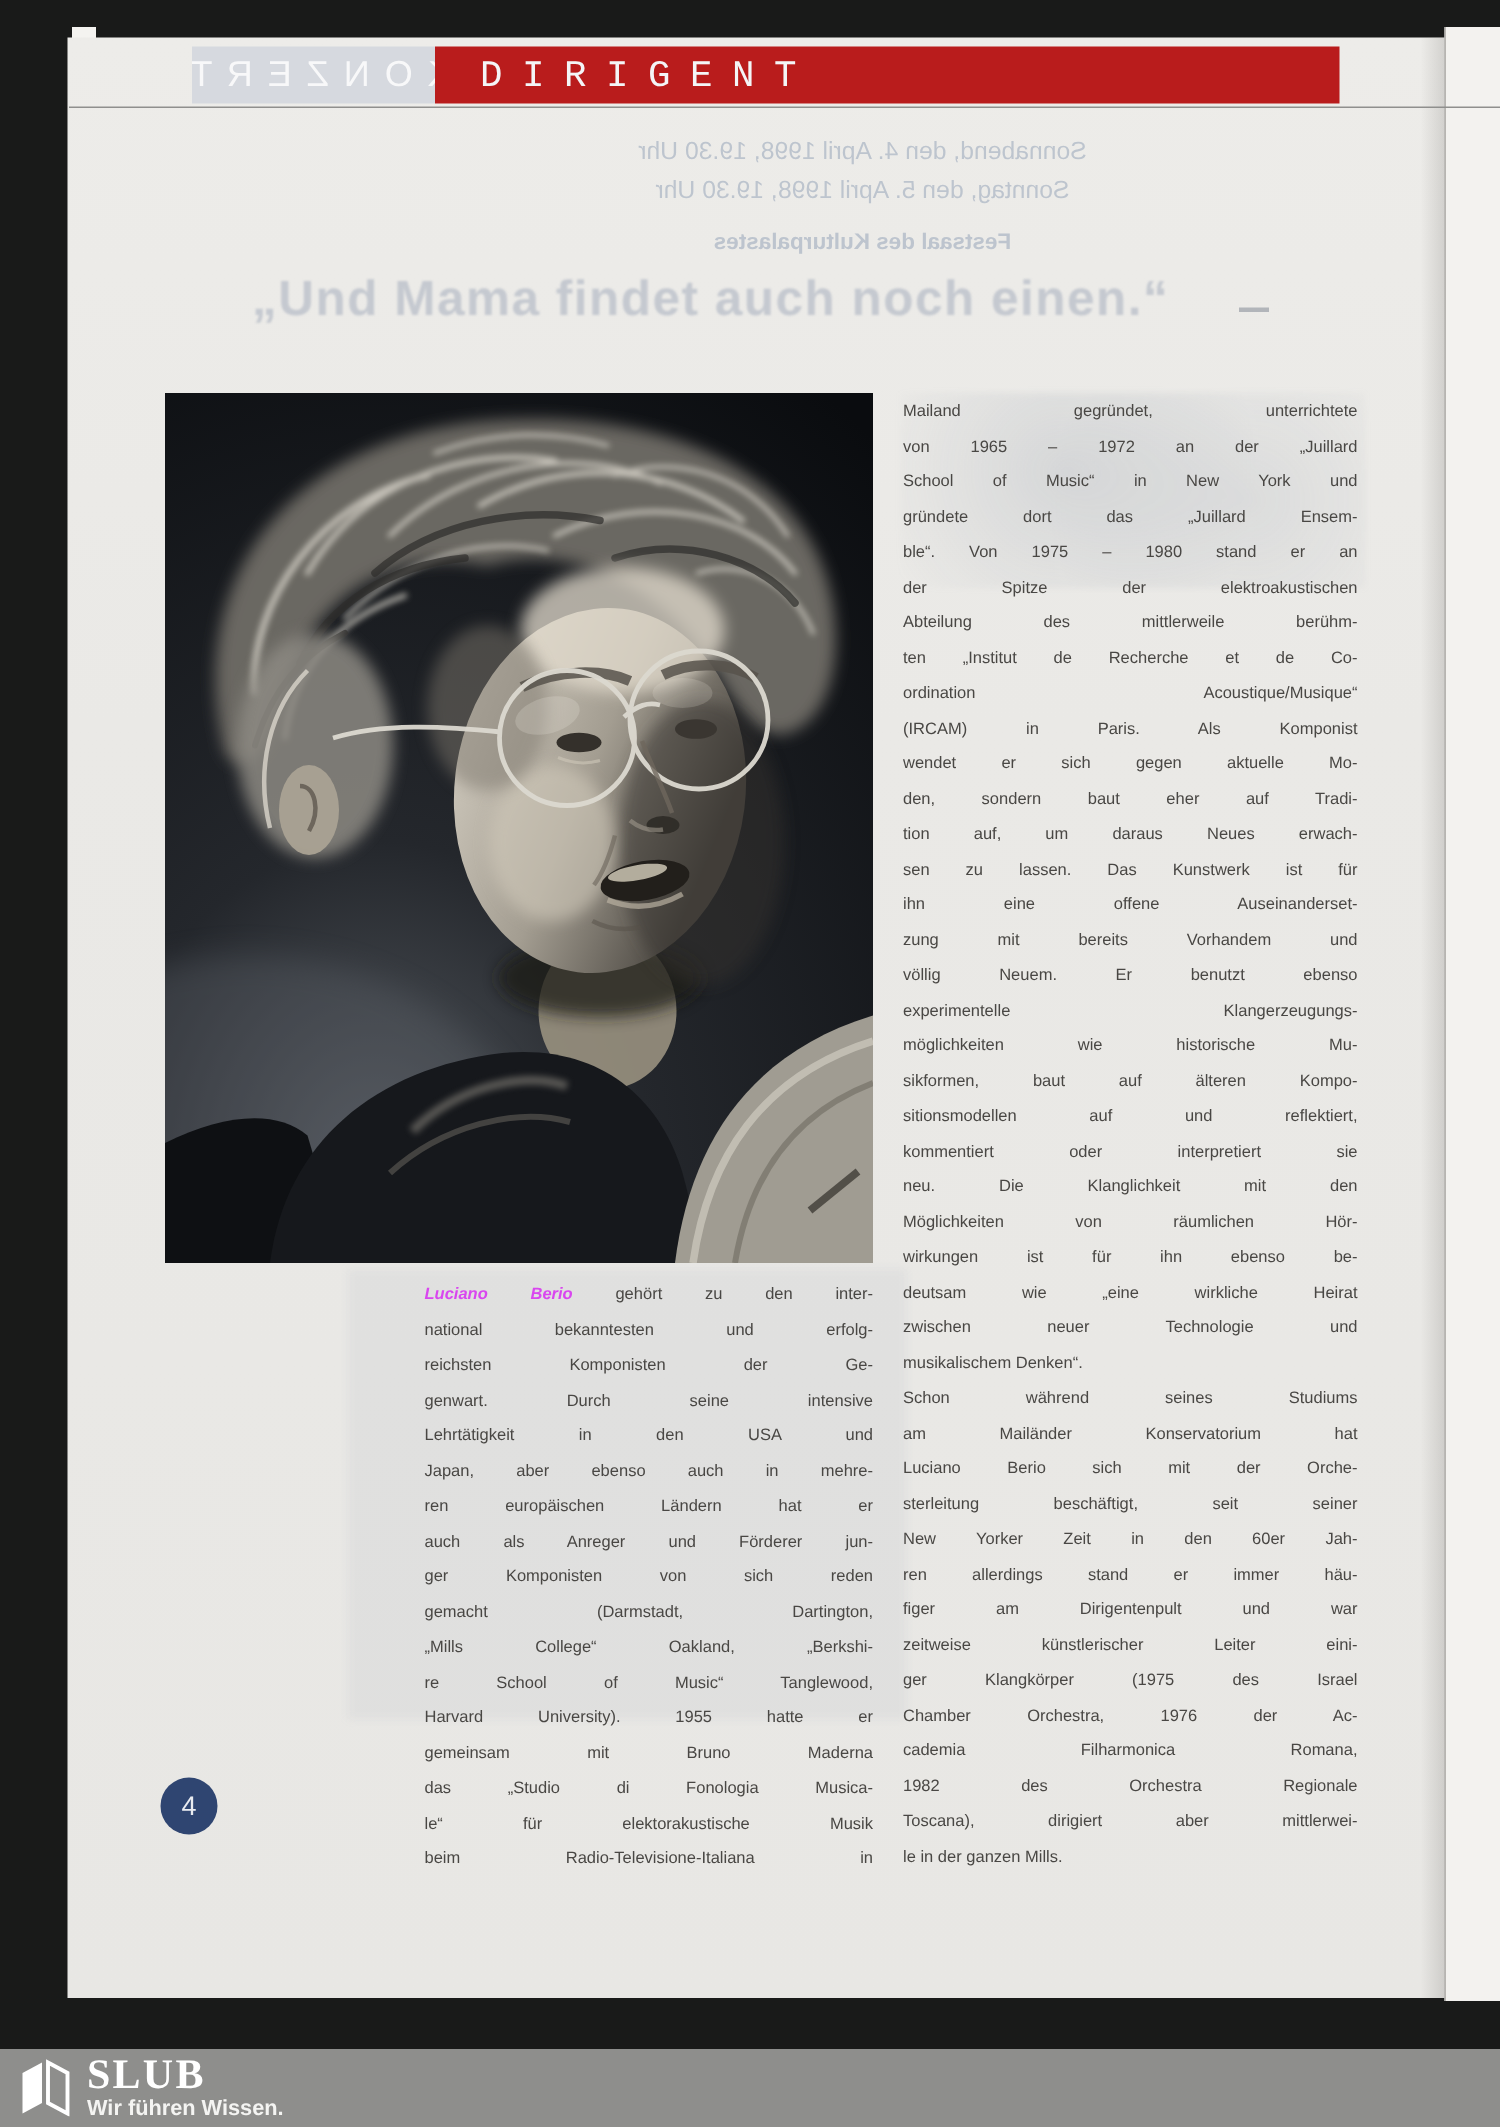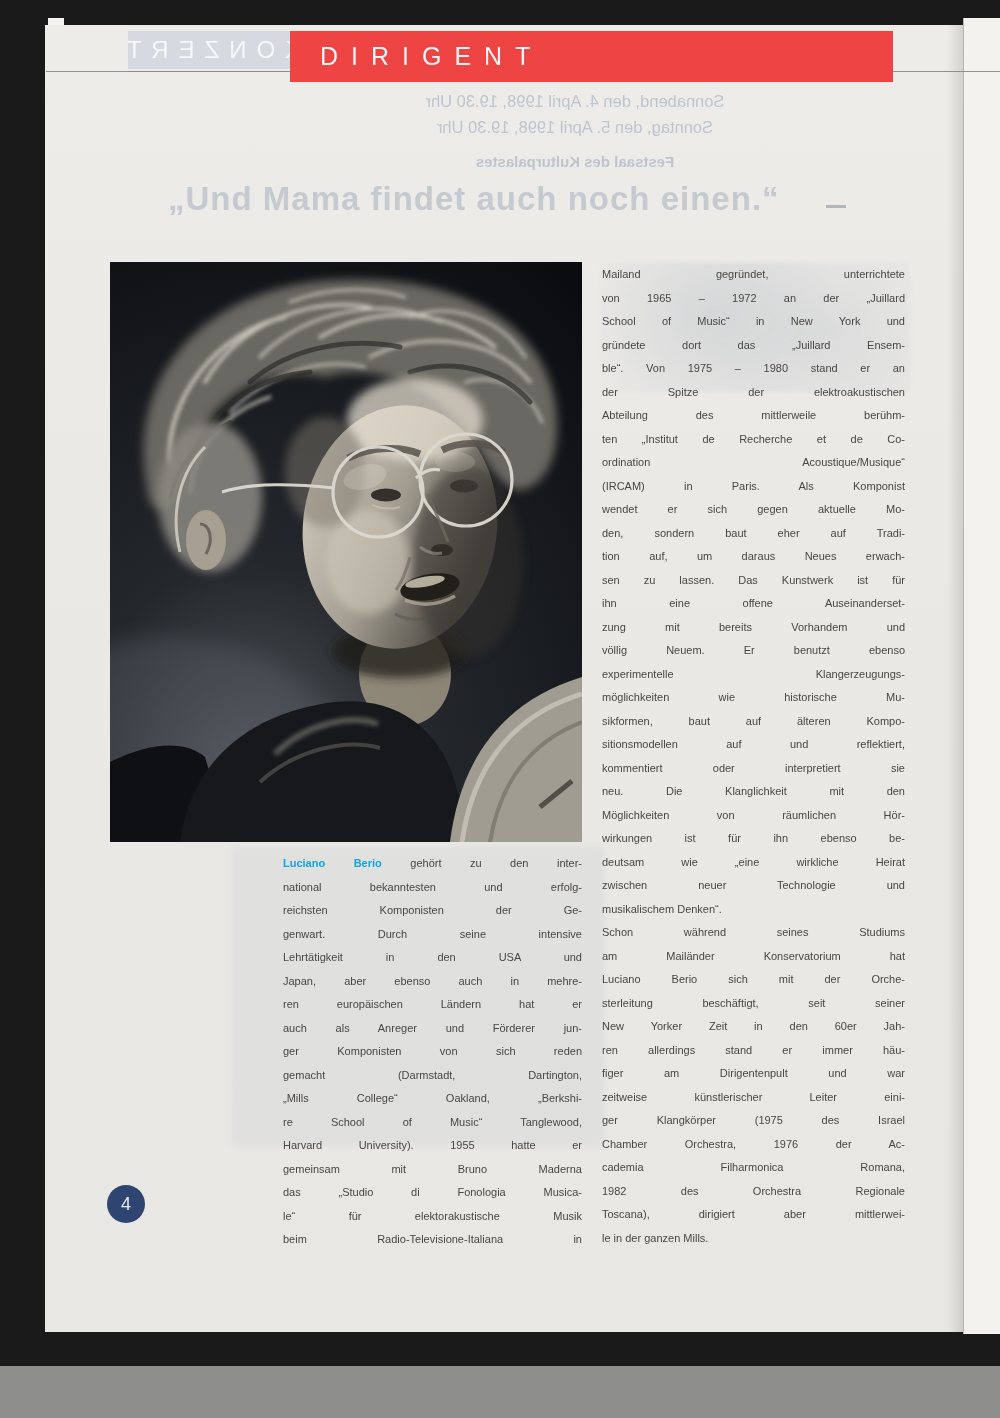--- a/index.html
+++ b/index.html
@@ -20,22 +20,22 @@
   .page-crease{left:947px;top:25px;width:16px;height:1307px;
     background:linear-gradient(90deg,rgba(0,0,0,0) 0%,rgba(90,88,84,0.18) 100%);}
   .top-notch{left:48px;top:18px;width:16px;height:9px;background:#f4f3f0;}
 
   
   .header-rule{left:46px;top:71px;width:954px;height:1px;background:#8f8f8d;}
   .header-light{left:128px;top:31px;width:162px;height:38px;background:#d6d9df;
     display:flex;align-items:center;justify-content:center;overflow:hidden;}
   .ghost-konzert{transform:scaleX(-1);color:rgba(255,255,255,0.82);
     font-size:24px;letter-spacing:10px;white-space:nowrap;}
-  .header-bar{left:290px;top:31px;width:603px;height:51px;background:#ef4444;
-    display:flex;align-items:center;}
+  .header-bar{left:290px;top:31px;width:603px;height:38px;background:#b91c1c;
+    display:flex;align-items:center;font-family:Liberation Mono, monospace;}
   .section-title{color:#f4f5f7;font-size:25px;letter-spacing:13px;
     padding-left:30px;font-weight:400;}
 
   
   .ghost-dates{left:340px;top:88px;width:470px;text-align:center;
     transform:scaleX(-1);color:#aeb8c6;opacity:0.75;
     font-size:16.5px;line-height:26px;filter:blur(0.4px);}
   .ghost-venue{font-weight:bold;font-size:15px;margin-top:9px;}
   .ghost-title{left:168px;top:176px;width:700px;color:#c5c9d0;
     font-size:33px;font-weight:bold;line-height:45px;letter-spacing:1px;
@@ -52,21 +52,21 @@
   
   .photo{left:110px;top:262px;width:472px;height:580px;background:#0c0e11;}
 
   
   .col{color:#494744;font-size:11px;line-height:23.5px;}
   .justall{white-space:pre-line;text-align:justify;text-align-last:justify;
     -moz-text-align-last:justify;}
   .lastline{text-align:left;}
   .col-left{left:283px;top:852px;width:299px;}
   .col-right{left:602px;top:263px;width:303px;}
-  .col b{font-weight:bold;color:#0ea5e9;}
+  .col b{font-weight:bold;color:#d946ef;font-style:italic;}
 
   
   .page-badge{left:107px;top:1185px;width:38px;height:38px;border-radius:50%;
     background:#2f4571;color:#e9ebf0;font-size:18px;
     display:flex;align-items:center;justify-content:center;}
 
   
   .footer-bar{left:0;top:1366px;width:1000px;height:52px;background:#8e8e8c;}
   .slub{left:12px;top:1371px;display:flex;align-items:flex-start;}
   .slub-text{margin-left:10px;}
@@ -269,15 +269,25 @@
 cademia Filharmonica Romana,
 1982 des Orchestra Regionale
 Toscana), dirigiert aber mittlerwei-</div>
     <div class="lastline">le in der ganzen Mills.</div>
   </div>
 
   <div class="abs page-badge">4</div>
 
   <div class="abs footer-bar"></div>
 
+  <div class="abs slub">
+    <svg width="36" height="40" viewBox="0 0 36 40">
+      <polygon points="3,11 16,4 16,31 3,38" fill="#ffffff"></polygon>
+      <polygon points="20,4 33,11 33,38 20,31" fill="none" stroke="#ffffff" stroke-width="2.6"></polygon>
+    </svg>
+    <div class="slub-text">
+      <div class="slub-wordmark">SLUB</div>
+      <div class="slub-tagline">Wir führen Wissen.</div>
+    </div>
+  </div>
 
 
 </div>
 
 </body></html>

